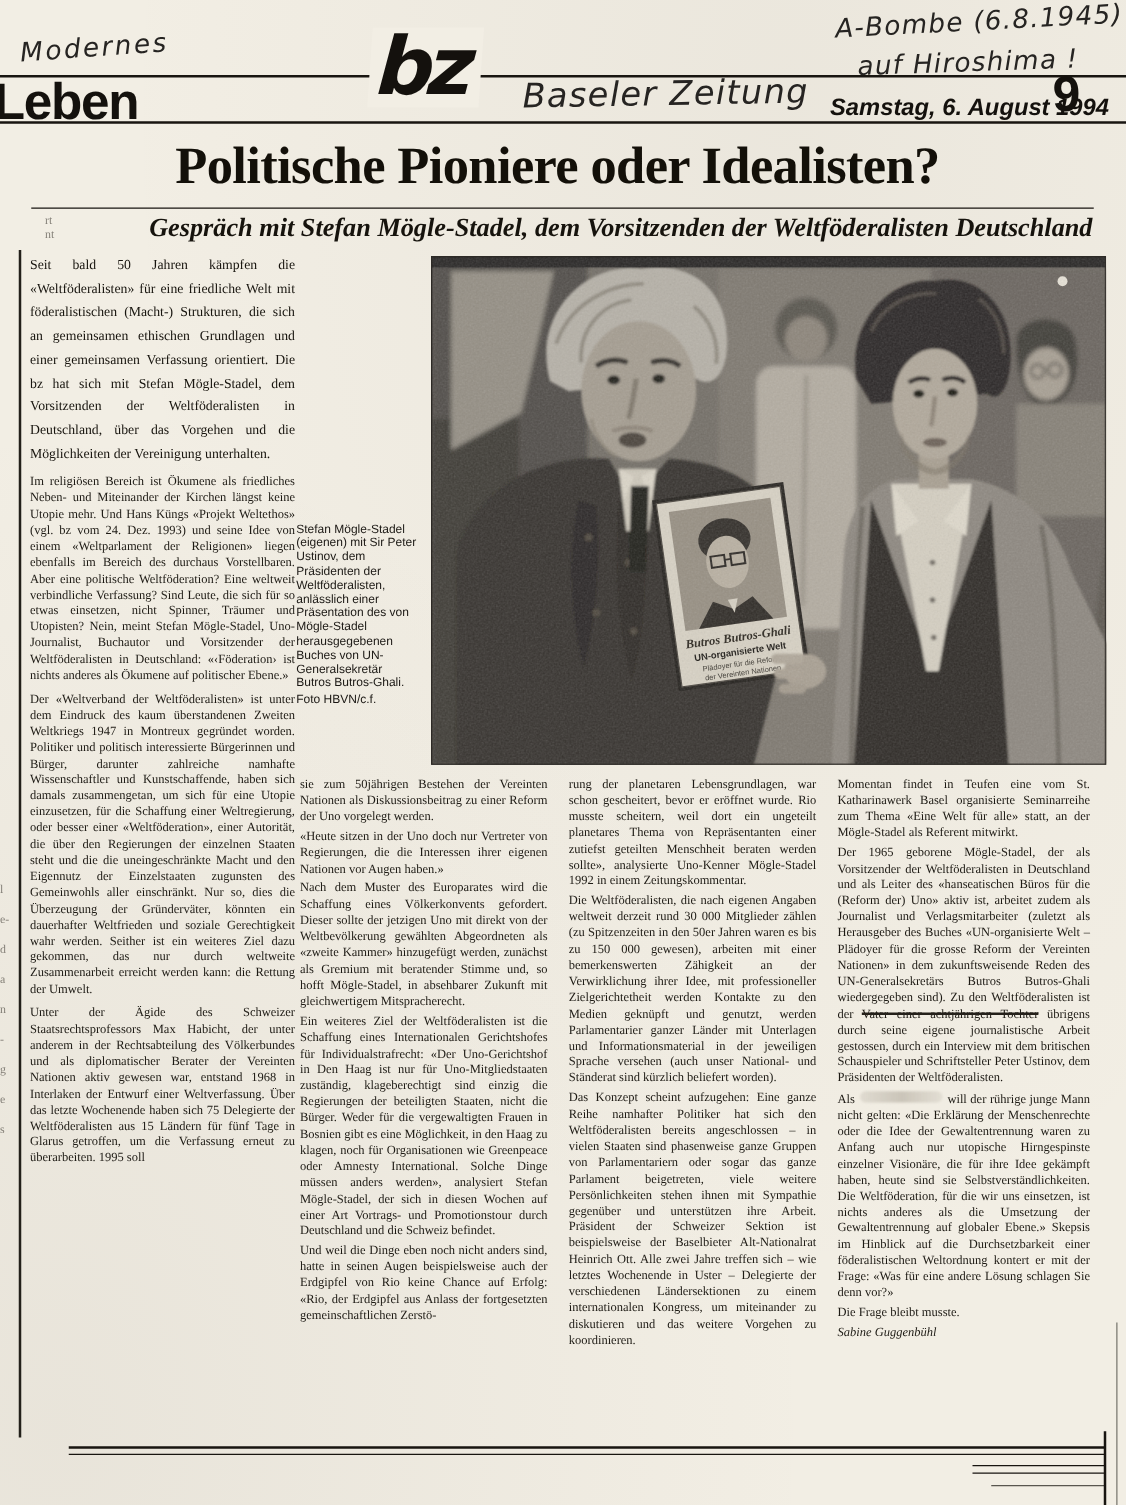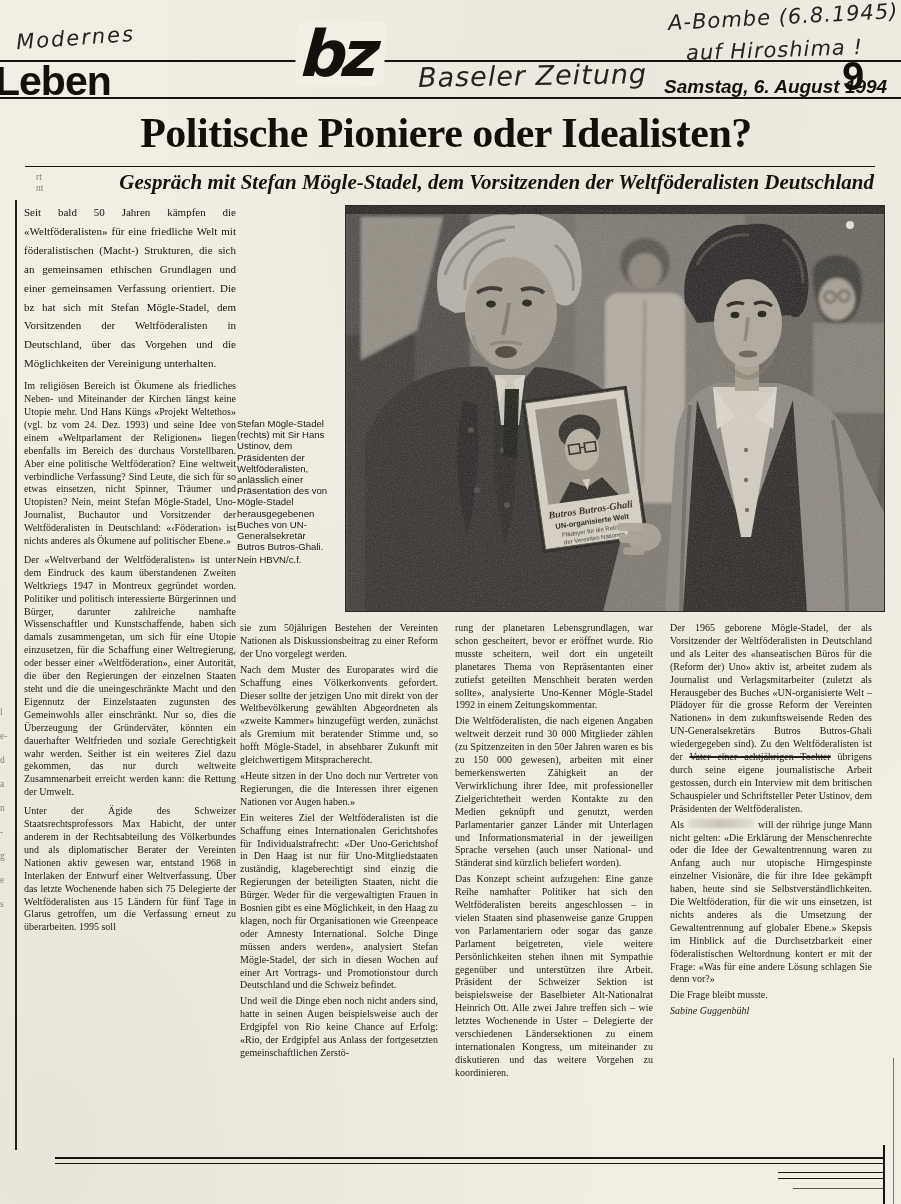--- a/index.html
+++ b/index.html
@@ -208,39 +208,40 @@
       <ellipse cx="403" cy="149" rx="9.5" ry="3.6" fill="#6b5e54"></ellipse>
       <path d="M376,140 C380,158 392,168 403,170 C414,168 426,158 430,140 L430,152 C424,166 414,174 403,175 C392,174 382,166 376,152 Z" fill="#7b7265" opacity="0.55"></path>
     </g>
 
     <rect x="0" y="0" width="540" height="9" fill="#232120"></rect>
     <rect width="540" height="407" filter="url(#grain)"></rect>
     <rect x="0.5" y="0.5" width="539" height="406" fill="none" stroke="#2d2a26" stroke-width="1"></rect>
   </svg>
 
   <div class="abs caption">
-    <span>Stefan Mögle-Stadel (rechts) mit Sir Hans Ustinov, dem Präsidenten der Weltföderalisten, anlässlich einer Präsentation des von Mögle-Stadel herausgegebenen Buches von UN-Generalsekretär Butros Butros-Ghali.</span>
-    <span class="credit">Nein HBVN/c.f.</span>
+    <span>Stefan Mögle-Stadel (eigenen) mit Sir Peter Ustinov, dem Präsidenten der Weltföderalisten, anlässlich einer Präsentation des von Mögle-Stadel herausgegebenen Buches von UN-Generalsekretär Butros Butros-Ghali.</span>
+    <span class="credit">Foto HBVN/c.f.</span>
   </div>
 
   <div class="abs coltext colA">
     <p>sie zum 50jährigen Bestehen der Vereinten Nationen als Diskussionsbeitrag zu einer Reform der Uno vorgelegt werden.</p>
+    <p>«Heute sitzen in der Uno doch nur Vertreter von Regierungen, die die Interessen ihrer eigenen Nationen vor Augen haben.»</p>
     <p>Nach dem Muster des Europarates wird die Schaffung eines Völkerkonvents gefordert. Dieser sollte der jetzigen Uno mit direkt von der Weltbevölkerung gewählten Abgeordneten als «zweite Kammer» hinzugefügt werden, zunächst als Gremium mit beratender Stimme und, so hofft Mögle-Stadel, in absehbarer Zukunft mit gleichwertigem Mitspracherecht.</p>
-    <p>«Heute sitzen in der Uno doch nur Vertreter von Regierungen, die die Interessen ihrer eigenen Nationen vor Augen haben.»</p>
     <p>Ein weiteres Ziel der Weltföderalisten ist die Schaffung eines Internationalen Gerichtshofes für Individualstrafrecht: «Der Uno-Gerichtshof in Den Haag ist nur für Uno-Mitgliedstaaten zuständig, klageberechtigt sind einzig die Regierungen der beteiligten Staaten, nicht die Bürger. Weder für die vergewaltigten Frauen in Bosnien gibt es eine Möglichkeit, in den Haag zu klagen, noch für Organisationen wie Greenpeace oder Amnesty International. Solche Dinge müssen anders werden», analysiert Stefan Mögle-Stadel, der sich in diesen Wochen auf einer Art Vortrags- und Promotionstour durch Deutschland und die Schweiz befindet.</p>
     <p>Und weil die Dinge eben noch nicht anders sind, hatte in seinen Augen beispielsweise auch der Erdgipfel von Rio keine Chance auf Erfolg: «Rio, der Erdgipfel aus Anlass der fortgesetzten gemeinschaftlichen Zerstö-</p>
   </div>
 
   <div class="abs coltext colB">
     <p>rung der planetaren Lebensgrundlagen, war schon gescheitert, bevor er eröffnet wurde. Rio musste scheitern, weil dort ein ungeteilt planetares Thema von Repräsentanten einer zutiefst geteilten Menschheit beraten werden sollte», analysierte Uno-Kenner Mögle-Stadel 1992 in einem Zeitungskommentar.</p>
     <p>Die Weltföderalisten, die nach eigenen Angaben weltweit derzeit rund 30 000 Mitglieder zählen (zu Spitzenzeiten in den 50er Jahren waren es bis zu 150 000 gewesen), arbeiten mit einer bemerkenswerten Zähigkeit an der Verwirklichung ihrer Idee, mit professioneller Zielgerichtetheit werden Kontakte zu den Medien geknüpft und genutzt, werden Parlamentarier ganzer Länder mit Unterlagen und Informationsmaterial in der jeweiligen Sprache versehen (auch unser National- und Ständerat sind kürzlich beliefert worden).</p>
     <p>Das Konzept scheint aufzugehen: Eine ganze Reihe namhafter Politiker hat sich den Weltföderalisten bereits angeschlossen – in vielen Staaten sind phasenweise ganze Gruppen von Parlamentariern oder sogar das ganze Parlament beigetreten, viele weitere Persönlichkeiten stehen ihnen mit Sympathie gegenüber und unterstützen ihre Arbeit. Präsident der Schweizer Sektion ist beispielsweise der Baselbieter Alt-Nationalrat Heinrich Ott. Alle zwei Jahre treffen sich – wie letztes Wochenende in Uster – Delegierte der verschiedenen Ländersektionen zu einem internationalen Kongress, um miteinander zu diskutieren und das weitere Vorgehen zu koordinieren.</p>
   </div>
 
   <div class="abs coltext colC">
+    <p>Momentan findet in Teufen eine vom St. Katharinawerk Basel organisierte Seminarreihe zum Thema «Eine Welt für alle» statt, an der Mögle-Stadel als Referent mitwirkt.</p>
     <p><span>Der 1965 geborene Mögle-Stadel, der als Vorsitzender der Weltföderalisten in Deutschland und als Leiter des «hanseatischen Büros für die (Reform der) Uno» aktiv ist, arbeitet zudem als Journalist und Verlagsmitarbeiter (zuletzt als Herausgeber des Buches «UN-organisierte Welt – Plädoyer für die grosse Reform der Vereinten Nationen» in dem zukunftsweisende Reden des UN-Generalsekretärs Butros Butros-Ghali wiedergegeben sind). Zu den Weltföderalisten ist der </span><span class="struck">Vater einer achtjährigen Tochter</span><span> übrigens durch seine eigene journalistische Arbeit gestossen, durch ein Interview mit dem britischen Schauspieler und Schriftsteller Peter Ustinov, dem Präsidenten der Weltföderalisten.</span></p>
     <p><span>Als</span><span class="gap"></span><span>will der rührige junge Mann nicht gelten: «Die Erklärung der Menschenrechte oder die Idee der Gewaltentrennung waren zu Anfang auch nur utopische Hirngespinste einzelner Visionäre, die für ihre Idee gekämpft haben, heute sind sie Selbstverständlichkeiten. Die Weltföderation, für die wir uns einsetzen, ist nichts anderes als die Umsetzung der Gewaltentrennung auf globaler Ebene.» Skepsis im Hinblick auf die Durchsetzbarkeit einer föderalistischen Weltordnung kontert er mit der Frage: «Was für eine andere Lösung schlagen Sie denn vor?»</span></p>
     <p class="closing">Die Frage bleibt musste.</p>
     <p class="author">Sabine Guggenbühl</p>
   </div>
 
   <div class="rule b1"></div>
   <div class="rule b2"></div>
   <div class="rule b3"></div>
   <div class="rule b4"></div>

